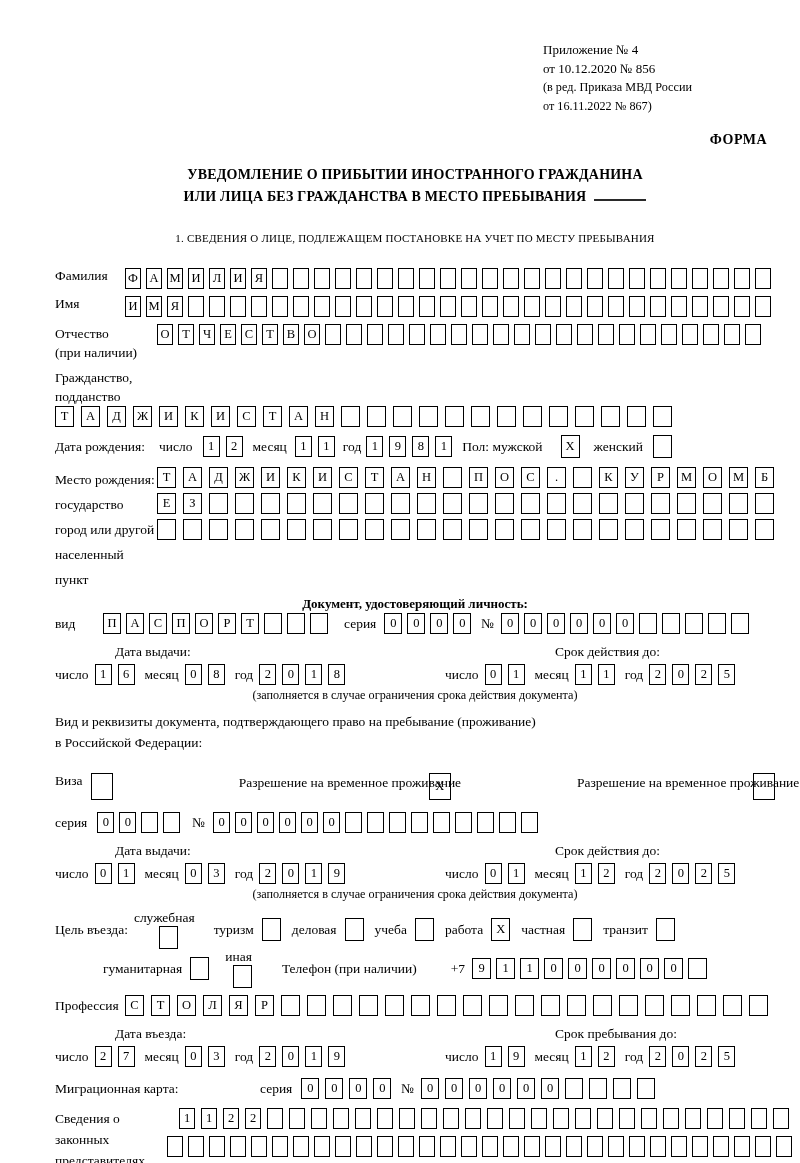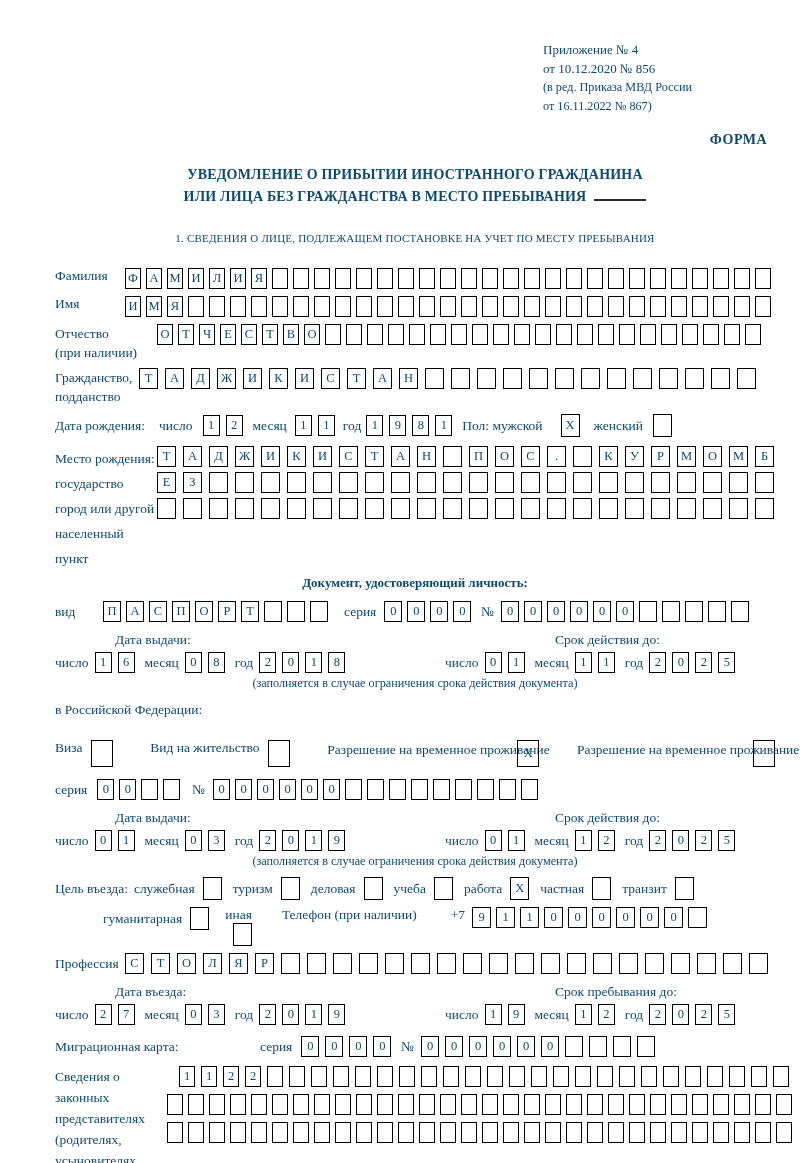--- a/index.html
+++ b/index.html
@@ -1,18 +1,18 @@
 <!DOCTYPE html>
 <html><head>
 <meta charset="utf-8">
 <style>
   * { margin:0; padding:0; box-sizing:border-box; }
   html,body { background:#ffffff; }
   .page {
-    width:800px; height:1163px; background:#fff; color:#0c4a6e;
+    width:800px; height:1163px; background:#fff; color:#000000;
     font-family:"Liberation Serif", serif; font-size:13.5px;
     padding:40px 25px 12px 55px; overflow:hidden; position:relative;
   }
   
   .appendix { margin-left:488px; font-size:13px; line-height:19px; }
   .appendix .small { font-size:12.2px; }
   .forma { text-align:right; font-weight:bold; font-size:14px; margin-top:16px; padding-right:8px; letter-spacing:.5px; }
   
   .title { text-align:center; font-weight:bold; font-size:14px; line-height:22px; margin-top:16px; letter-spacing:.2px; }
   .blank-line { display:inline-block; width:52px; border-bottom:2px solid #2a2a2a; height:12px; margin-left:8px; }
@@ -174,21 +174,21 @@
         <span class="cell"></span>
         <span class="cell"></span>
         <span class="cell"></span>
         <span class="cell"></span>
         <span class="cell"></span>
         <span class="cell"></span>
         <span class="cell"></span>
       </div>
   </div>
 
-  <div class="row" style="margin-top:6px;">
+  <div class="row" style="margin-top:6px;flex-direction:column;">
     <div class="lbl-col" style="width:84px;">
       <div>Гражданство,</div>
       <div>подданство</div>
     </div>
     <div class="cells w19 g7">
         <span class="cell">Т</span>
         <span class="cell">А</span>
         <span class="cell">Д</span>
         <span class="cell">Ж</span>
         <span class="cell">И</span>
@@ -327,21 +327,21 @@
           <span class="cell"></span>
           <span class="cell"></span>
           <span class="cell"></span>
           <span class="cell"></span>
         </div>
     </div>
   </div>
 
   <div style="text-align:center; font-weight:bold; font-size:13px; margin-top:4px;">Документ, удостоверяющий личность:</div>
 
-  <div class="row" style="margin-top:10px; align-items:center;">
+  <div class="row" style="margin-top:1px; align-items:center;">
     <span class="lbl" style="width:48px;">вид</span>
     <span class="cells w18 g5">
         <span class="cell">П</span>
         <span class="cell">А</span>
         <span class="cell">С</span>
         <span class="cell">П</span>
         <span class="cell">О</span>
         <span class="cell">Р</span>
         <span class="cell">Т</span>
         <span class="cell"></span>
@@ -413,32 +413,27 @@
             <span class="cell">0</span>
             <span class="cell">2</span>
             <span class="cell">5</span>
           </span>
       </div>
     </div>
   </div>
   <div class="note">(заполняется в случае ограничения срока действия документа)</div>
 
   <div style="margin-top:8px; line-height:21px;">
+    <div>Вид и реквизиты документа, подтверждающего право на пребывание (проживание)</div>
     <div>в Российской Федерации:</div>
   </div>
 
   <div class="optrow" style="margin-top:20px; justify-content:space-between;">
     <div class="opt">
       <span class="olabel">Виза</span>
-      <span class="cells bigbox">
-          <span class="cell"></span>
-        </span>
-    </div>
-    <div class="opt">
-      <span class="olabel">Вид на жительство</span>
       <span class="cells bigbox">
           <span class="cell"></span>
         </span>
     </div>
     <div class="opt">
       <span class="olabel opt-ml" style="width:182px;">Разрешение на временное проживание</span>
       <span class="cells bigbox">
           <span class="cell">X</span>
         </span>
     </div>
@@ -521,21 +516,21 @@
             <span class="cell">2</span>
             <span class="cell">5</span>
           </span>
       </div>
     </div>
   </div>
   <div class="note">(заполняется в случае ограничения срока действия документа)</div>
 
   <div class="optrow" style="margin-top:8px; align-items:center;">
     <span class="lbl" style="margin-right:6px;">Цель въезда:</span>
-    <span class="opt" style="align-items:center; margin-right:11px;">
+    <span class="opt" style="align-items:center; margin-right:11px;flex-direction:column;">
       <span class="olabel">служебная</span>
       <span class="cells box">
           <span class="cell"></span>
         </span>
     </span>
     <span class="opt" style="align-items:center; margin-right:11px;">
       <span class="olabel">туризм</span>
       <span class="cells box">
           <span class="cell"></span>
         </span>
@@ -565,21 +560,21 @@
         </span>
     </span>
     <span class="opt" style="align-items:center;">
       <span class="olabel">транзит</span>
       <span class="cells box">
           <span class="cell"></span>
         </span>
     </span>
   </div>
 
-  <div class="optrow" style="margin-top:7px; ">
+  <div class="optrow" style="align-items:center;">
     <span class="opt" style="align-items:center; margin-left:48px; margin-right:16px;">
       <span class="olabel">гуманитарная</span>
       <span class="cells box">
           <span class="cell"></span>
         </span>
     </span>
     <span class="opt" style="align-items:center; margin-right:22px;flex-direction:column;">
       <span class="olabel">иная</span>
       <span class="cells box">
           <span class="cell"></span>

